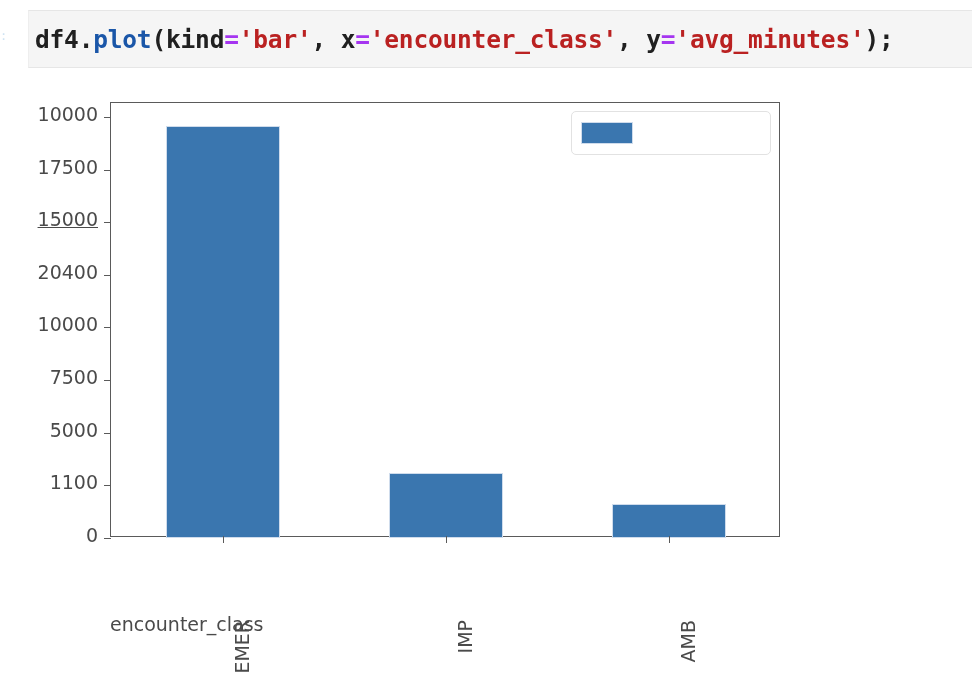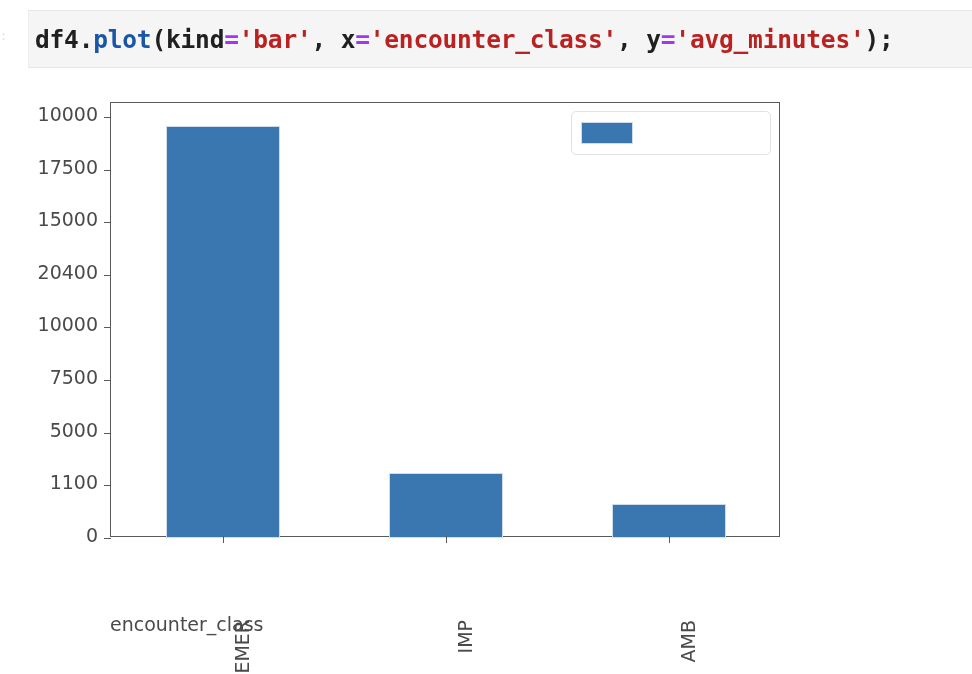--- a/index.html
+++ b/index.html
@@ -209,21 +209,21 @@
 
 <div id="figure">
 
   <div id="ytick-labels">
       <div class="ytick-label" style="top: 422px;">0</div>
       <div class="ytick-label" style="top: 369.362px;">1100</div>
       <div class="ytick-label" style="top: 316.724px;">5000</div>
       <div class="ytick-label" style="top: 264.086px; text-align: center;">7500</div>
       <div class="ytick-label" style="top: 211.448px; text-align: center;">10000</div>
       <div class="ytick-label" style="top: 158.81px;">20400</div>
-      <div class="ytick-label" style="top: 106.172px;">15000</div>
+      <div class="ytick-label" style="top: 106.172px; text-decoration: underline;">15000</div>
       <div class="ytick-label" style="top: 53.5344px; text-align: center;">17500</div>
       <div class="ytick-label" style="top: 0.896418px;">10000</div>
     </div>
 
   <div id="axes-area">
     <div id="plot-canvas">
         <div class="bar" style="left: 54.7167px; width: 113.9px; top: 22.8449px; height: 412.155px; background: rgb(58, 118, 175);"></div>
         <div class="bar" style="left: 278.05px; width: 113.9px; top: 370.445px; height: 64.5552px; background: rgb(58, 118, 175);"></div>
         <div class="bar" style="left: 501.383px; width: 113.9px; top: 401.227px; height: 33.7725px; background: rgb(58, 118, 175);"></div>
       </div>

